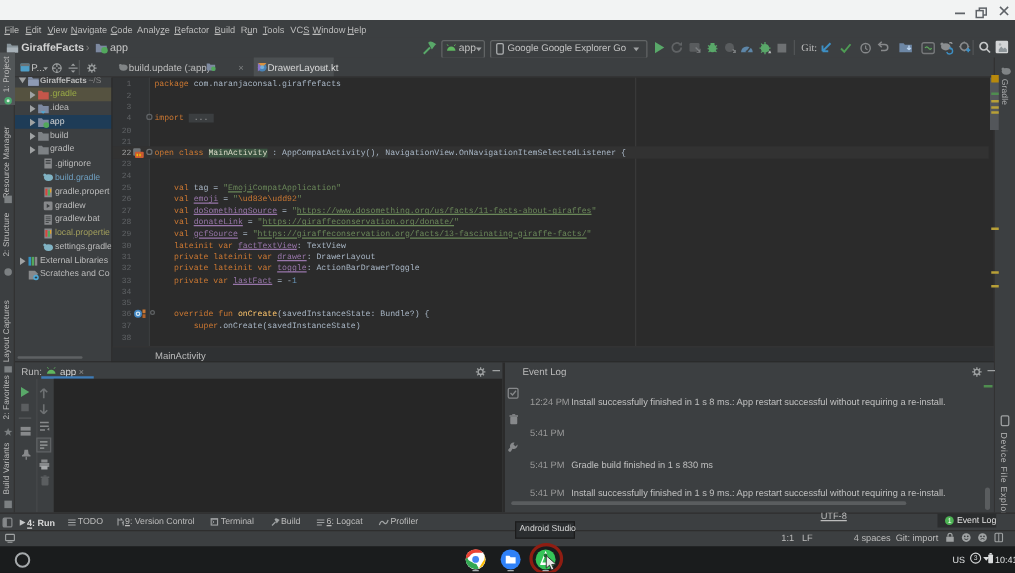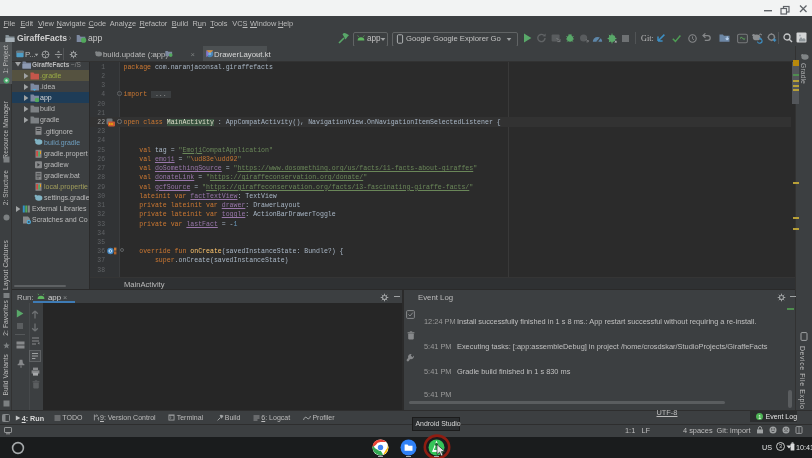--- a/index.html
+++ b/index.html
@@ -514,24 +514,24 @@
     <rect x="0.6" y="1.2" width="6.8" height="1.2" fill="#87898b"></rect>
     <rect x="2.8" y="0.3" width="2.4" height="1" fill="#87898b"></rect>
   </svg>
   <svg style="left:406px;top:353px;" width="9" height="9" viewBox="0 0 9 9">
     <path d="M5.6 1 a3 3 0 0 0 -3.4 4 L1 6.2 a1.2 1.2 0 0 0 1.8 1.8 L4 6 a3 3 0 0 0 4 -3.4 L6.4 4.2 L4.8 2.6z" fill="#87898b"></path>
   </svg>
 
   <div class="t" style="left:424px;top:317px;font-size:7.4px;color:#9b9b9b;">12:24 PM</div>
   <div class="t" style="left:457px;top:317px;font-size:7.4px;color:#c0c0c0;">Install successfully finished in 1 s 8 ms.: App restart successful without requiring a re-install.</div>
   <div class="t" style="left:424px;top:342px;font-size:7.4px;color:#9b9b9b;">5:41 PM</div>
-  <div class="t" style="left:457px;top:342px;font-size:7.4px;color:#c0c0c0;">Executing tasks: [:app:assembleDebug] in project /home/crosdskar/StudioProjects/GiraffeFacts</div>
   <div class="t" style="left:424px;top:366.5px;font-size:7.4px;color:#9b9b9b;">5:41 PM</div>
   <div class="t" style="left:457px;top:366.5px;font-size:7.4px;color:#c0c0c0;">Gradle build finished in 1 s 830 ms</div>
   <div class="t" style="left:424px;top:389.5px;font-size:7.4px;color:#9b9b9b;">5:41 PM</div>
+  <div class="t" style="left:457px;top:389.5px;font-size:7.4px;color:#c0c0c0;">Install successfully finished in 1 s 9 ms.: App restart successful without requiring a re-install.</div>
 
   <div class="a" style="left:409px;top:401px;width:316px;height:3px;background:#5a5d5f;border-radius:2px;"></div>
   <div class="a" style="left:788px;top:390px;width:3.5px;height:18px;background:#5a5d5f;border-radius:2px;"></div>
   <div class="a" style="left:787px;top:307.5px;width:7px;height:2.4px;background:#4f8d4f;"></div>
 
   <div class="a" style="left:0;top:410px;width:812px;height:14px;background:#3c3f41;border-top:1px solid #2e2e2e;box-sizing:border-box;"></div>
   <svg style="left:2px;top:414px;" width="8" height="8" viewBox="0 0 8 8">
       <rect x="0.5" y="0.5" width="7" height="7" rx="1" fill="none" stroke="#85888a" stroke-width="1"></rect>
       <rect x="0.5" y="0.5" width="3" height="7" fill="#85888a"></rect>
     </svg>

